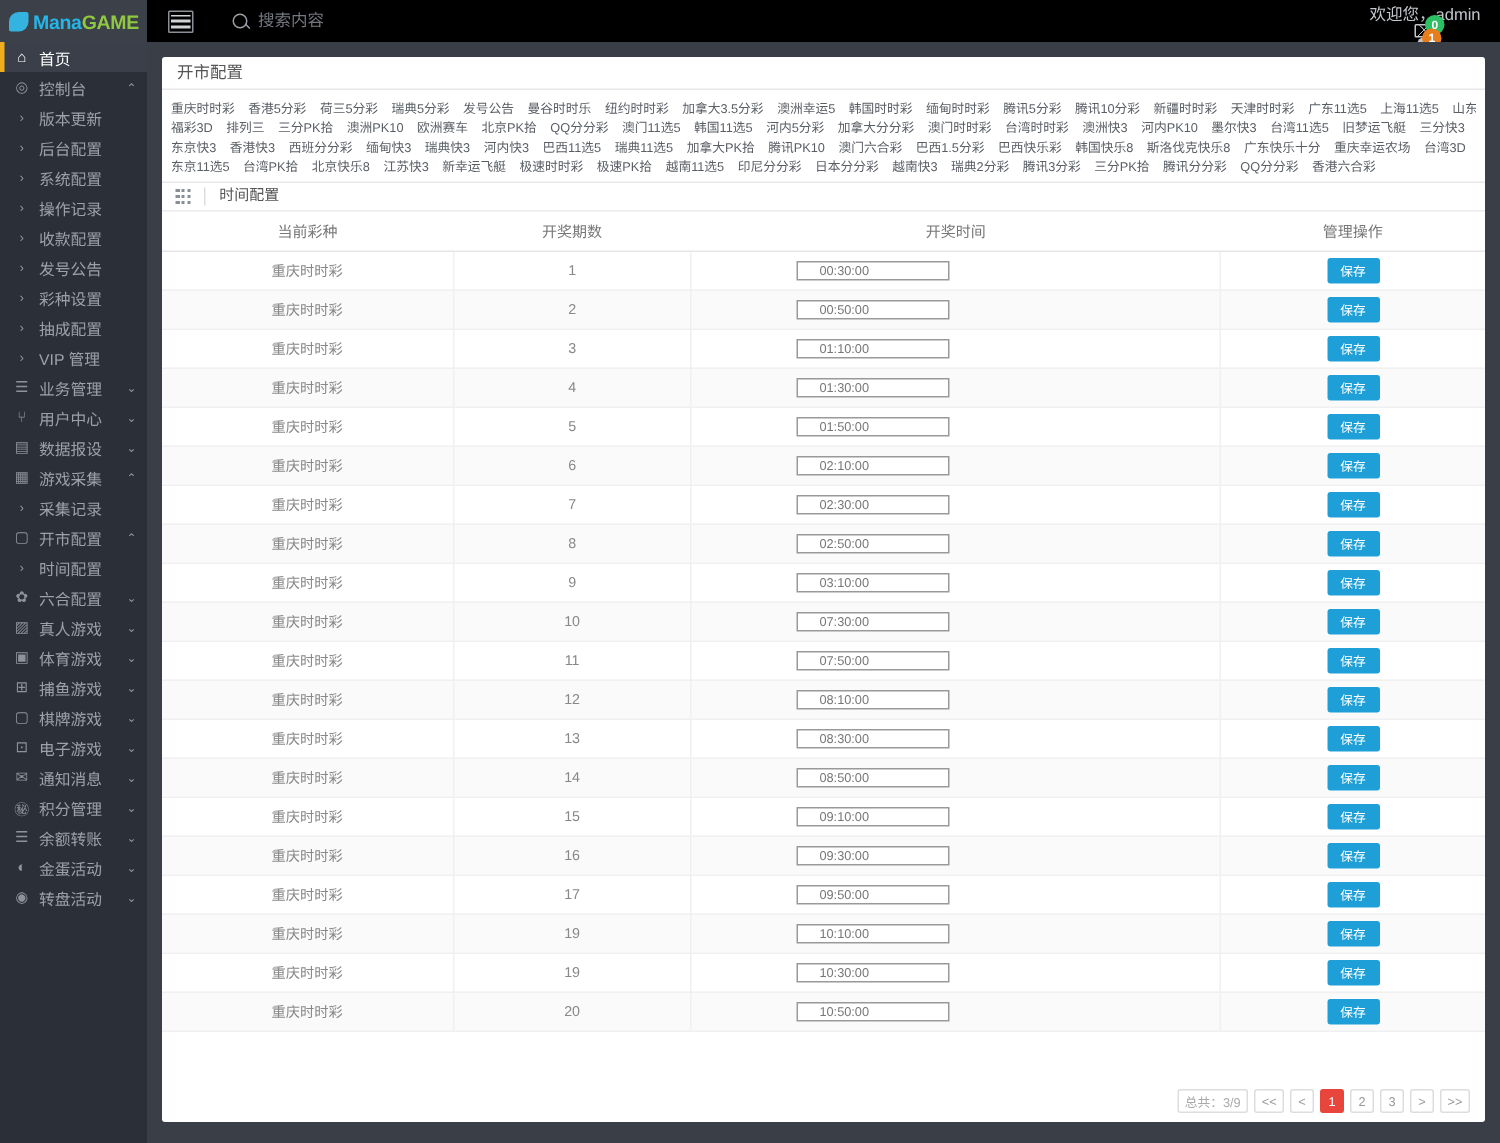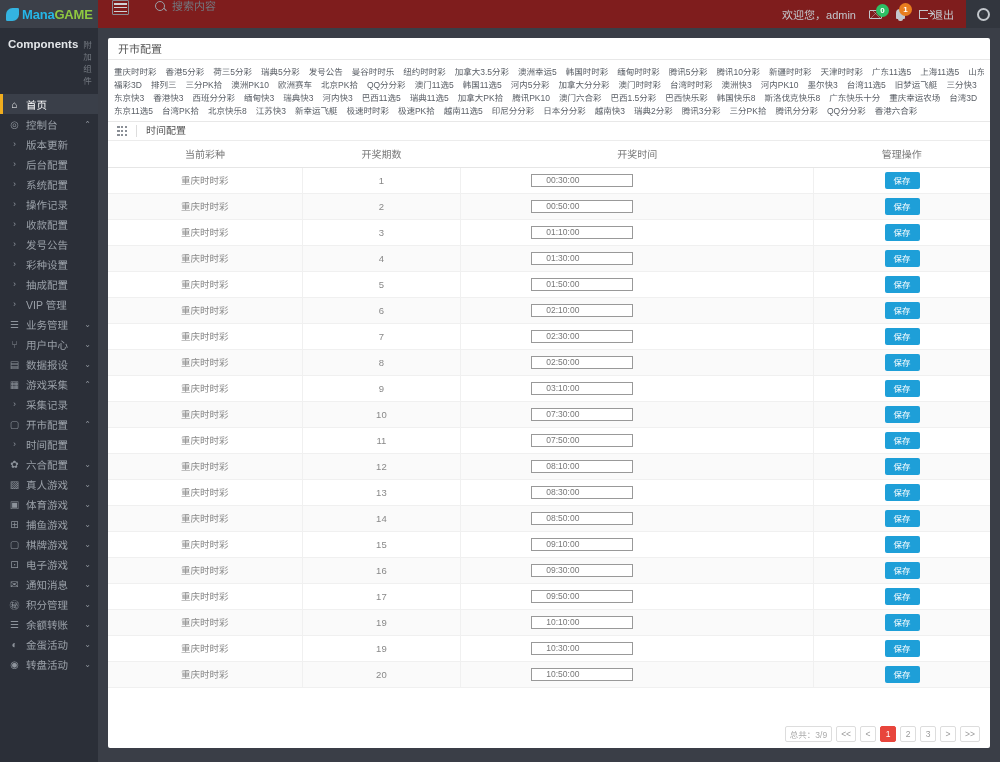--- a/index.html
+++ b/index.html
@@ -5,34 +5,34 @@
 <style>
   * { margin:0; padding:0; box-sizing:border-box; }
   html,body { width:1000px; height:762px; overflow:hidden; }
   body {
     font-family:"Liberation Sans","DejaVu Sans",sans-serif;
     font-size:12px;
     background:#2b2f38;
     color:#333;
   }
   
-  #topbar { position:absolute; top:0; left:0; width:1000px; height:28px; background:#7f1d1d; display:flex; align-items:flex-start; }
+  #topbar { position:absolute; top:0; left:0; width:1000px; height:28px; background:#000000; display:flex; align-items:center; }
   #logo-area { width:98px; height:28px; display:flex; align-items:center; padding-left:6px; background:#3c4049; }
   .logo-leaf { width:13px; height:13px; border-radius:50% 10% 50% 10%; background:#34b3e0; margin-right:3px; flex:none; }
   .logo-text { font-size:13px; font-weight:bold; letter-spacing:-0.2px; }
   .logo-mana { color:#25b6e8; }
   .logo-game { color:#8fc740; }
   #hamburger { margin-left:14px; width:17px; height:15px; display:flex; flex-direction:column; justify-content:space-between; padding:2px 1px; border:1px solid #8b8f96; border-radius:1px; cursor:pointer;}
   #hamburger span { display:block; height:1.5px; background:#cfd2d6; }
   #search-wrap { display:flex; align-items:center; margin-left:26px; }
   .srch-icon { width:10px; height:10px; border:1.4px solid #9aa0a7; border-radius:50%; position:relative; margin-right:7px;}
   .srch-icon:after{ content:""; position:absolute; width:4px; height:1.4px; background:#9aa0a7; transform:rotate(45deg); right:-3px; bottom:0px;}
   #search-input { background:transparent; border:none; outline:none; color:#9aa0a7; font-size:11px; width:160px; font-family:inherit;}
   #search-input::placeholder{ color:#73787f; }
-  #topbar-right { margin-left:auto; display:flex; align-items:center; height:28px; }
+  #topbar-right { margin-left:auto; display:flex; align-items:center; height:28px;flex-direction:column; }
   .welcome { color:#c3c7cc; font-size:11px; margin-right:13px; }
   .ic-btn { position:relative; margin-right:14px; cursor:pointer; display:flex; align-items:center; }
   .env { width:13px; height:9px; border:1.3px solid #c3c7cc; border-radius:1px; position:relative; }
   .env:before{ content:""; position:absolute; top:0; left:0; width:100%; height:100%; background:linear-gradient(135deg,transparent 44%,#c3c7cc 45%,#c3c7cc 48%,transparent 49%),linear-gradient(-135deg,transparent 44%,#c3c7cc 45%,#c3c7cc 48%,transparent 49%); }
   .badge { position:absolute; top:-6px; right:-7px; width:13px; height:13px; border-radius:50%; color:#fff; font-size:8px; display:flex; align-items:center; justify-content:center; font-weight:bold; }
   .badge.green { background:#2dbf64; }
   .badge.orange { background:#e87d1e; }
   .bell { width:9px; height:10px; background:#c3c7cc; border-radius:4px 4px 1px 1px; position:relative;}
   .bell:after { content:""; position:absolute; bottom:-2px; left:2px; width:5px; height:2px; background:#c3c7cc; border-radius:0 0 3px 3px;}
   .logout-btn { display:flex; align-items:center; color:#c3c7cc; font-size:11px; margin-right:12px; cursor:pointer; }
@@ -125,24 +125,20 @@
       <span class="exit-ic"></span>
       <span>退出</span>
     </span>
     <span id="gear-wrap">
       <span class="gear"></span>
     </span>
   </div>
 </div>
 
 <div id="sidebar">
-  <div id="comp-head">
-    <span class="t1">Components</span>
-    <span class="t2">附加组件</span>
-  </div>
   <div id="menu-list">
       <div class="menu-item active">
         <span class="mi-ic">⌂</span>
         <span class="mi-label">首页</span>
       </div>
       <div class="menu-item">
         <span class="mi-ic">◎</span>
         <span class="mi-label">控制台</span>
         <span class="caret">⌃</span>
       </div>

